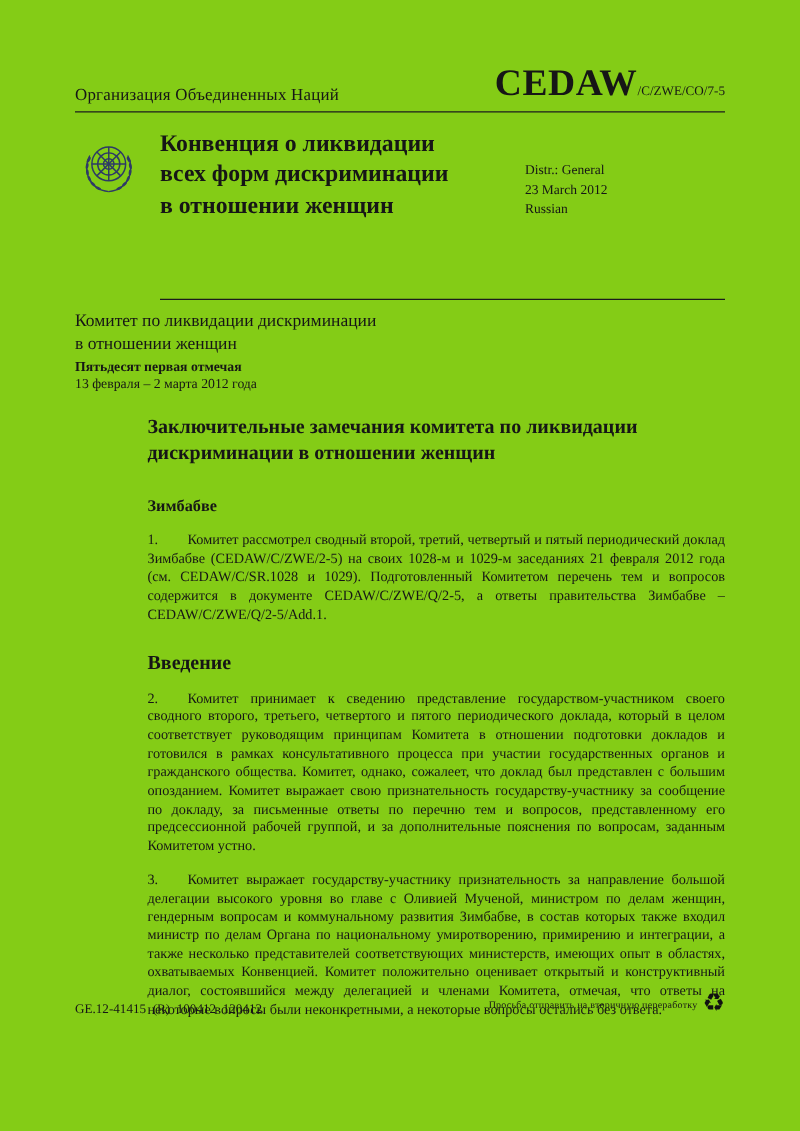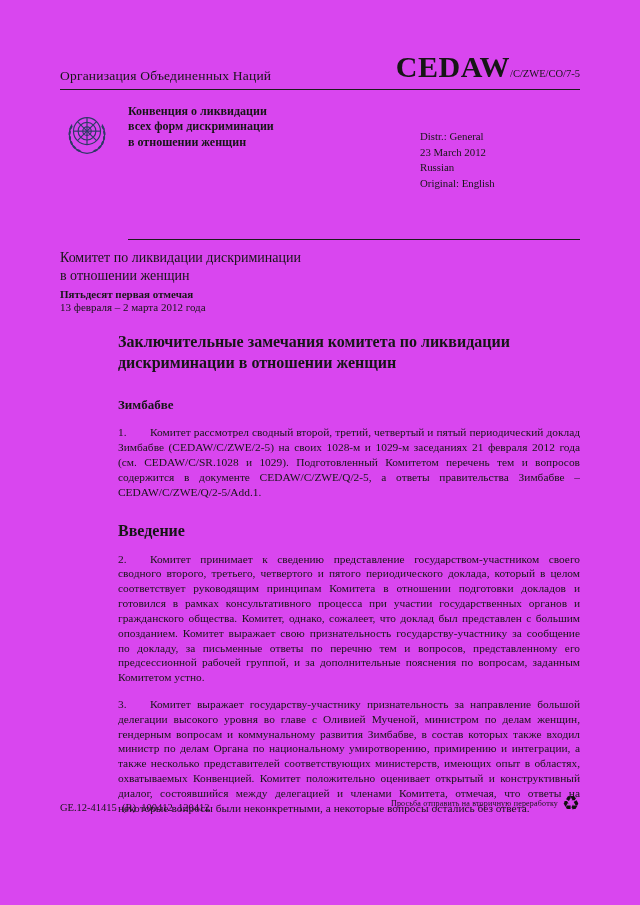--- a/index.html
+++ b/index.html
@@ -2,40 +2,40 @@
 <html lang="ru"><head>
 <meta charset="utf-8">
 <style>
   html, body { margin: 0; padding: 0; background: #ffffff; }
   .page {
     position: relative;
     width: 640px;
     height: 905px;
     box-sizing: border-box;
     padding: 50px 60px 40px 60px;
-    background: #d946ef;
+    background: #84cc16;
     font-family: "Liberation Serif", "DejaVu Serif", serif;
     color: #161616;
     overflow: hidden;
   }
   .top-row { display: flex; justify-content: space-between; align-items: flex-end; }
   .org { font-size: 13.5px; letter-spacing: 0.2px; }
   .symbol { font-size: 11px; white-space: nowrap; }
   .symbol .big { font-size: 30px; font-weight: bold; letter-spacing: 0.5px; }
   .symbol .small { font-size: 10.5px; }
   .rule { border-top: 1.5px solid #1c1c1c; margin-top: 5px; height: 0; }
   .rule-mid { border-top: 1.5px solid #1c1c1c; margin-left: 68px; height: 0; }
 
   .masthead { display: flex; margin-top: 13px; height: 136px; }
   .emblem-box { flex: 0 0 54px; width: 54px; }
   .mast-title {
     flex: 1;
     margin-left: 14px;
     padding-top: 1px;
-    font-size: 12px;
+    font-size: 19px;
     font-weight: bold;
     line-height: 1.28;
     white-space: pre-line;
   }
   .distr { flex: 0 0 160px; width: 160px; font-size: 10.8px; line-height: 1.45; padding-top: 2px; margin-top: 24px; }
 
   .committee { margin-top: 9px; }
   .committee-name { font-size: 14px; font-weight: normal; line-height: 1.28; }
   .session { font-size: 11px; font-weight: bold; margin-top: 3px; }
   .dates { font-size: 11px; margin-top: 1px; }
@@ -110,21 +110,20 @@
         </g>
       </svg>
     </div>
     <div class="mast-title">Конвенция о ликвидации
 всех форм дискриминации
 в отношении женщин</div>
     <div class="distr">
       <div>Distr.: General</div>
       <div>23 March 2012</div>
       <div>Russian</div>
-      <div>Original: English</div>
     </div>
   </div>
   <div class="rule-mid"></div>
 
   <div class="committee">
     <div class="committee-name">Комитет по ликвидации дискриминации</div>
     <div class="committee-name">в отношении женщин</div>
     <div class="session">Пятьдесят первая отмечая</div>
     <div class="dates">13 февраля – 2 марта 2012 года</div>
   </div>

